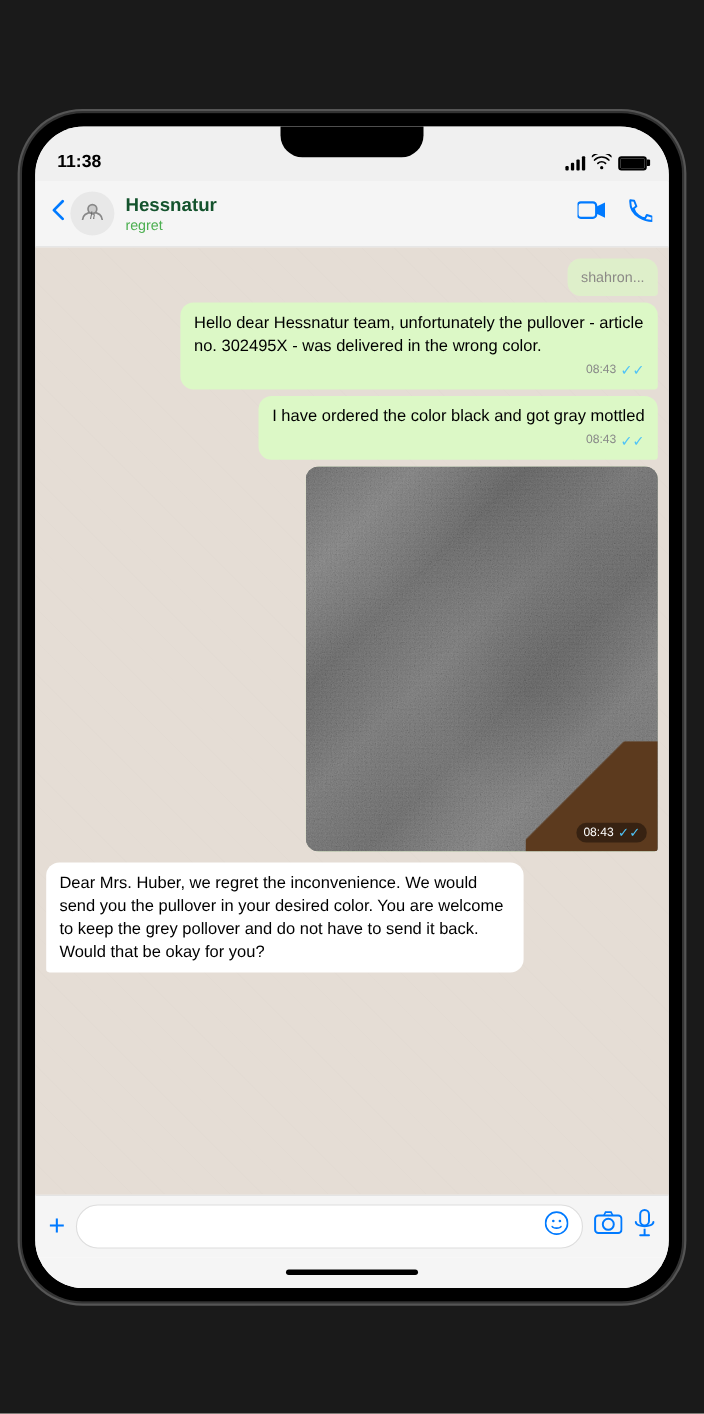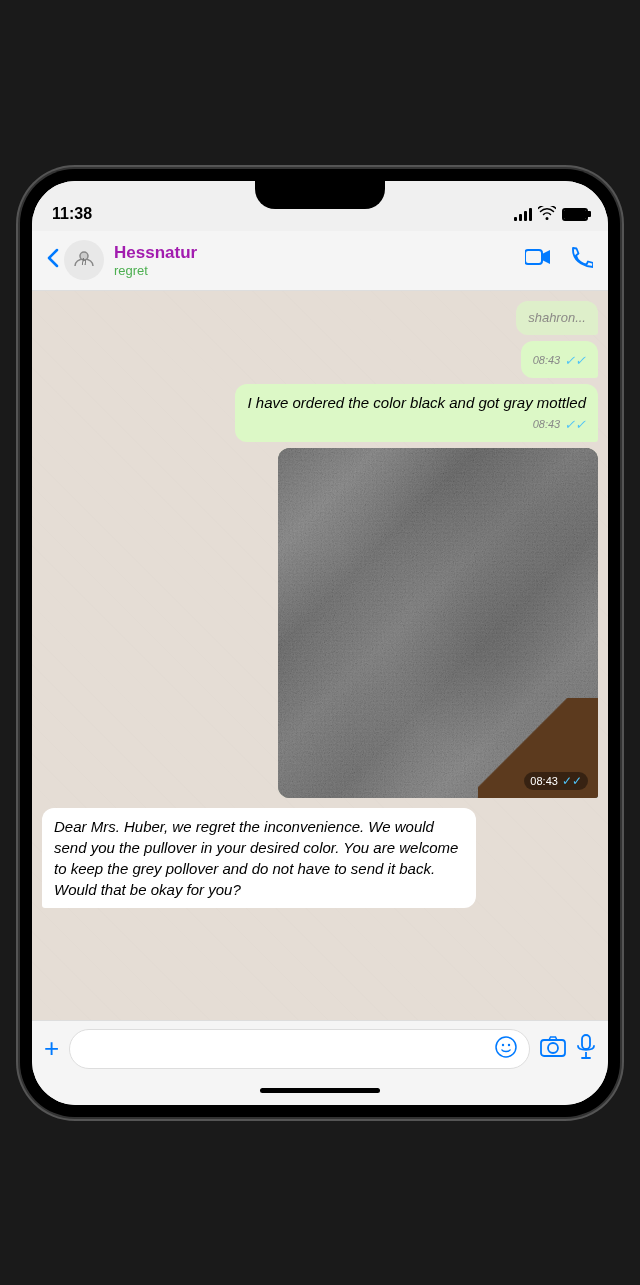--- a/index.html
+++ b/index.html
@@ -11,21 +11,21 @@
       background: #1a1a1a;
       display: flex;
       justify-content: center;
       align-items: center;
       font-family: -apple-system, 'Helvetica Neue', Arial, sans-serif;
       overflow: hidden;
     }
 
     .phone-frame {
       width: 600px;
-      height: 948px;
+      height: 1080px;
       background: #000;
       border-radius: 55px;
       position: relative;
       box-shadow: 0 0 0 2px #333, 0 0 0 4px #555, inset 0 0 10px rgba(0,0,0,0.5);
       overflow: hidden;
     }
 
     .phone-screen {
       position: absolute;
       top: 12px;
@@ -155,21 +155,21 @@
       color: #888;
     }
 
     .contact-info {
       flex: 1;
     }
 
     .contact-name {
       font-size: 17px;
       font-weight: 600;
-      color: #a21caf;
+      color: #14532d;
     }
 
     .contact-status {
       font-size: 13px;
       color: #4caf50;
     }
 
     .header-icons {
       display: flex;
       gap: 20px;
@@ -221,21 +221,20 @@
     }
 
     .bubble {
       max-width: 78%;
       padding: 8px 12px;
       border-radius: 12px;
       font-size: 15px;
       line-height: 1.4;
       position: relative;
       word-break: break-word;
-      font-style: italic;
     }
 
     .bubble.sent {
       background: #dcf8c6;
       border-bottom-right-radius: 3px;
     }
 
     .bubble.received {
       background: #fff;
       border-bottom-left-radius: 3px;
@@ -439,20 +438,21 @@
       <div class="chat-bg-pattern"></div>
 
       <div class="message-row sent">
         <div class="bubble sent" style="opacity:0.7; font-size:13px; color:#666;">
           <span>shahron...</span>
         </div>
       </div>
 
       <div class="message-row sent">
         <div class="bubble sent">
+          <span>Hello dear Hessnatur team, unfortunately the pullover - article no. 302495X - was delivered in the wrong color.</span>
           <div class="bubble-meta">
             <span class="bubble-time">08:43</span>
             <span class="read-ticks">✓✓</span>
           </div>
         </div>
       </div>
 
       <div class="message-row sent">
         <div class="bubble sent">
           <span>I have ordered the color black and got gray mottled</span>

